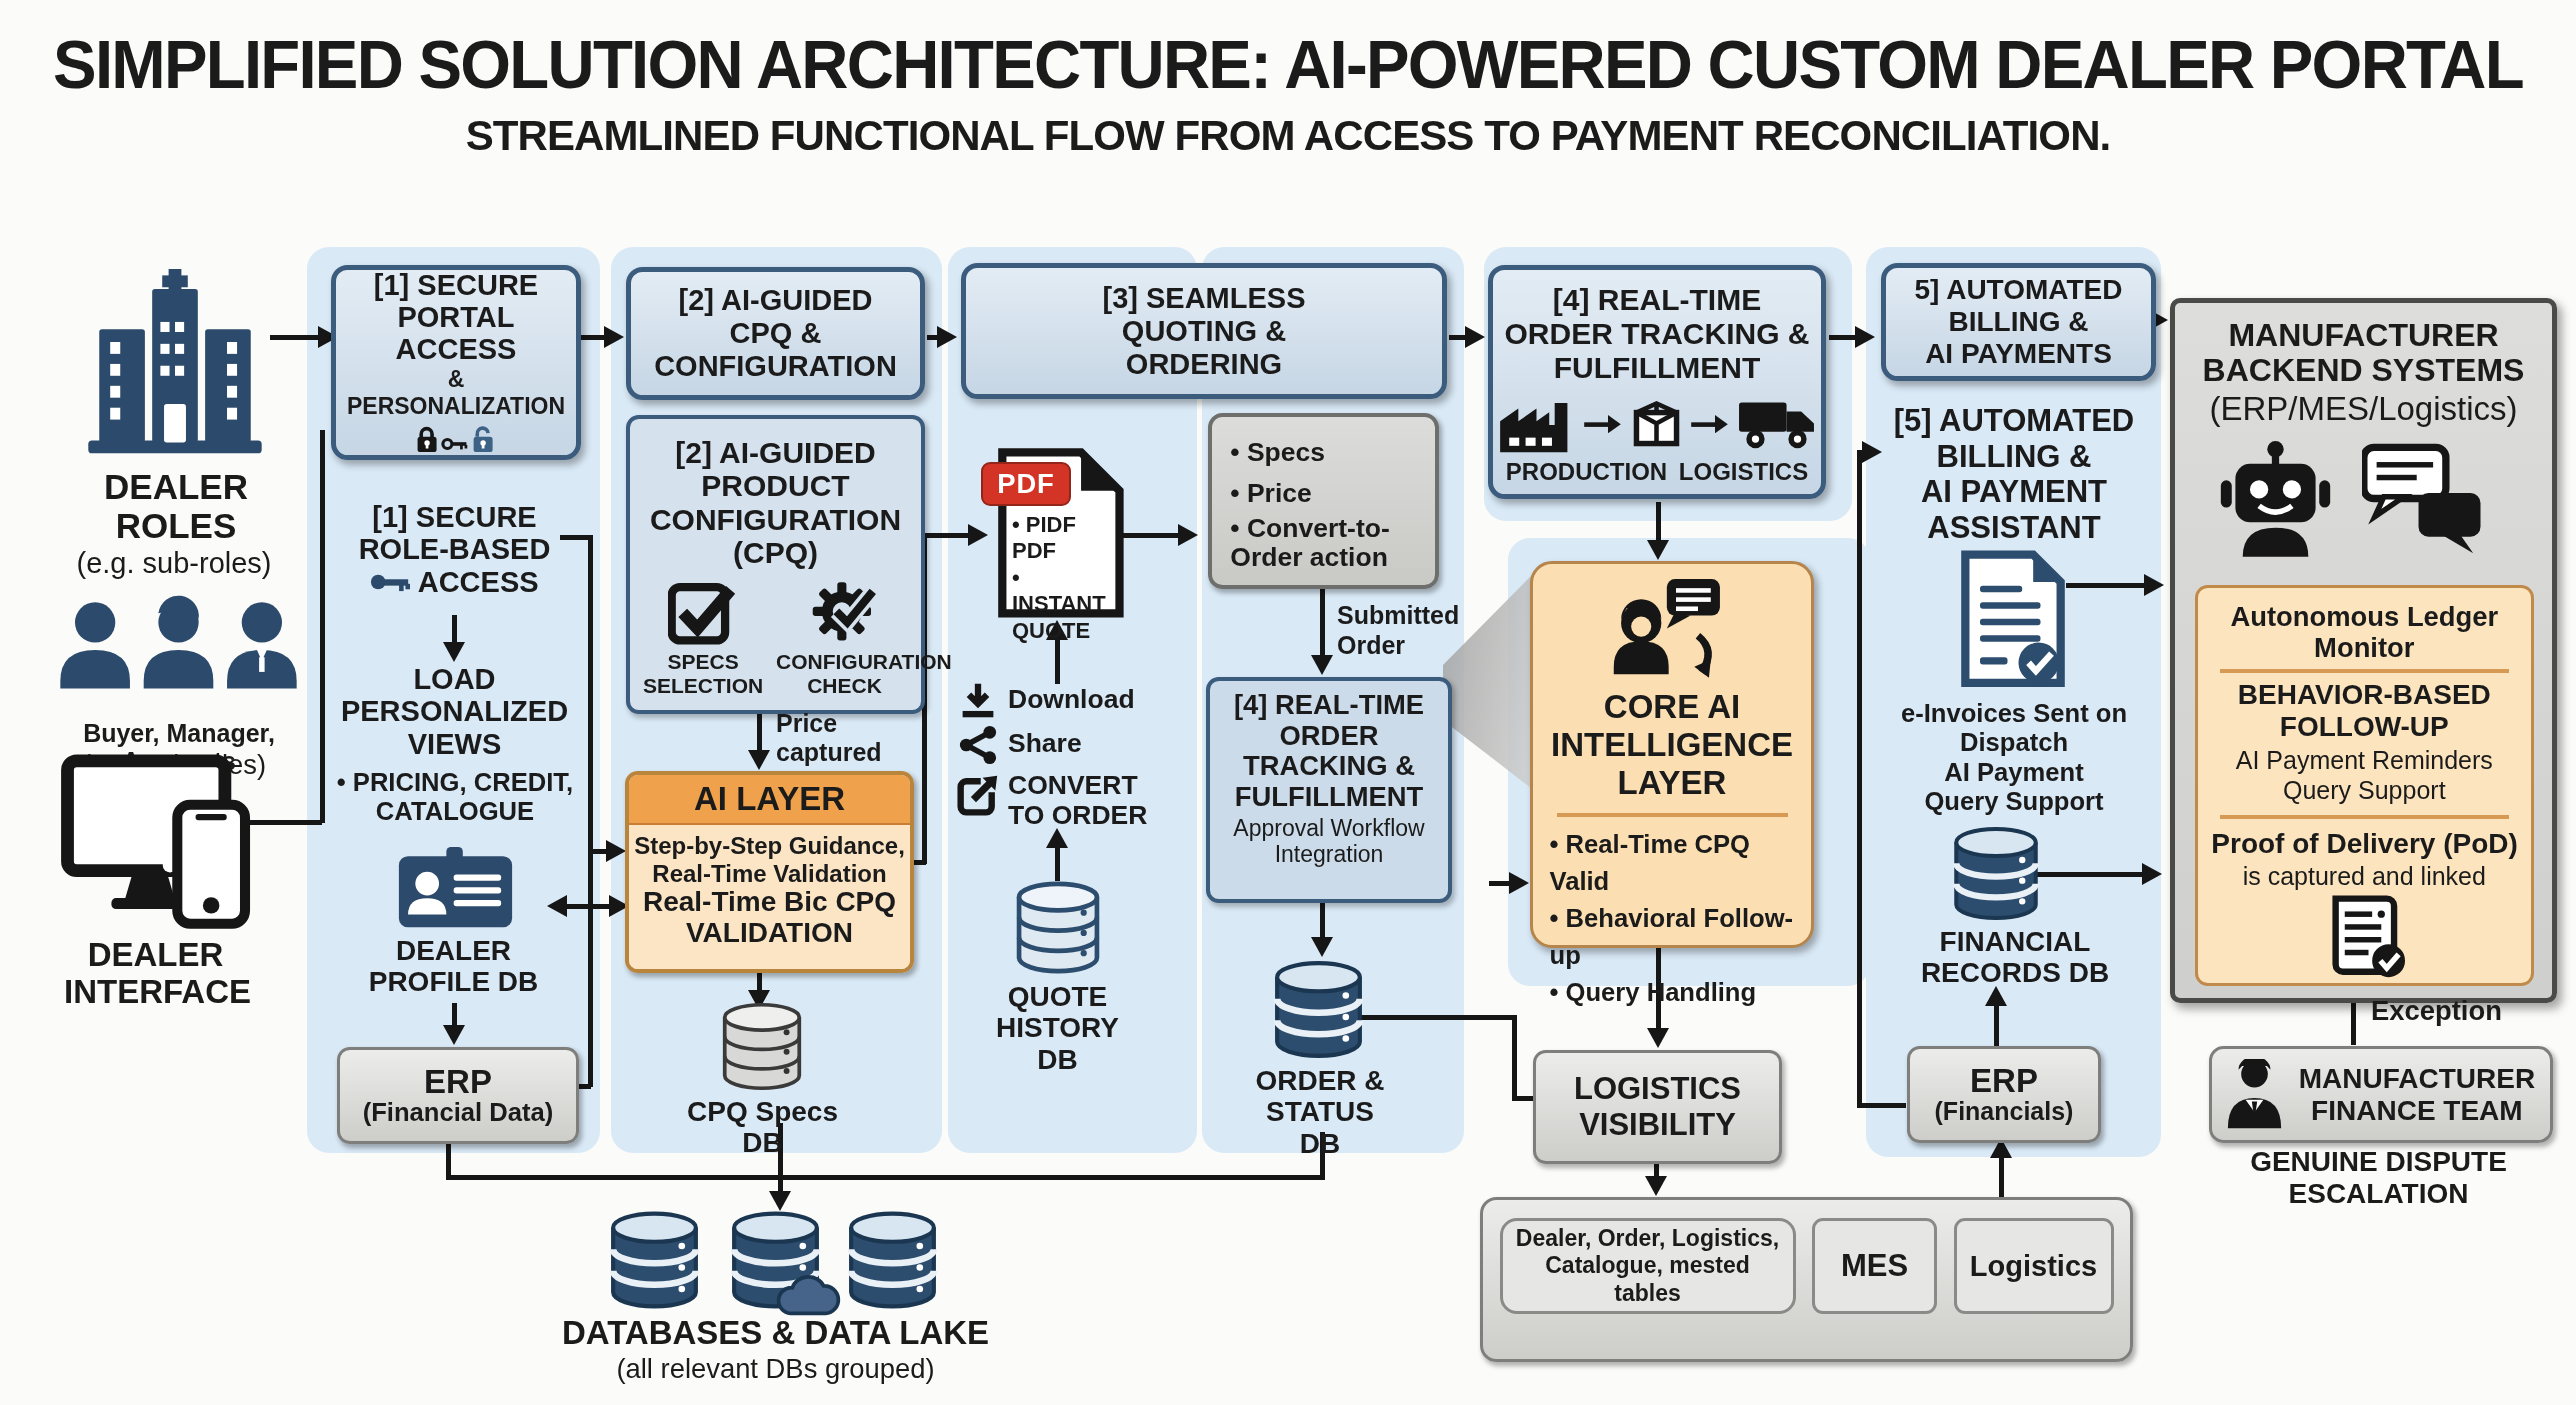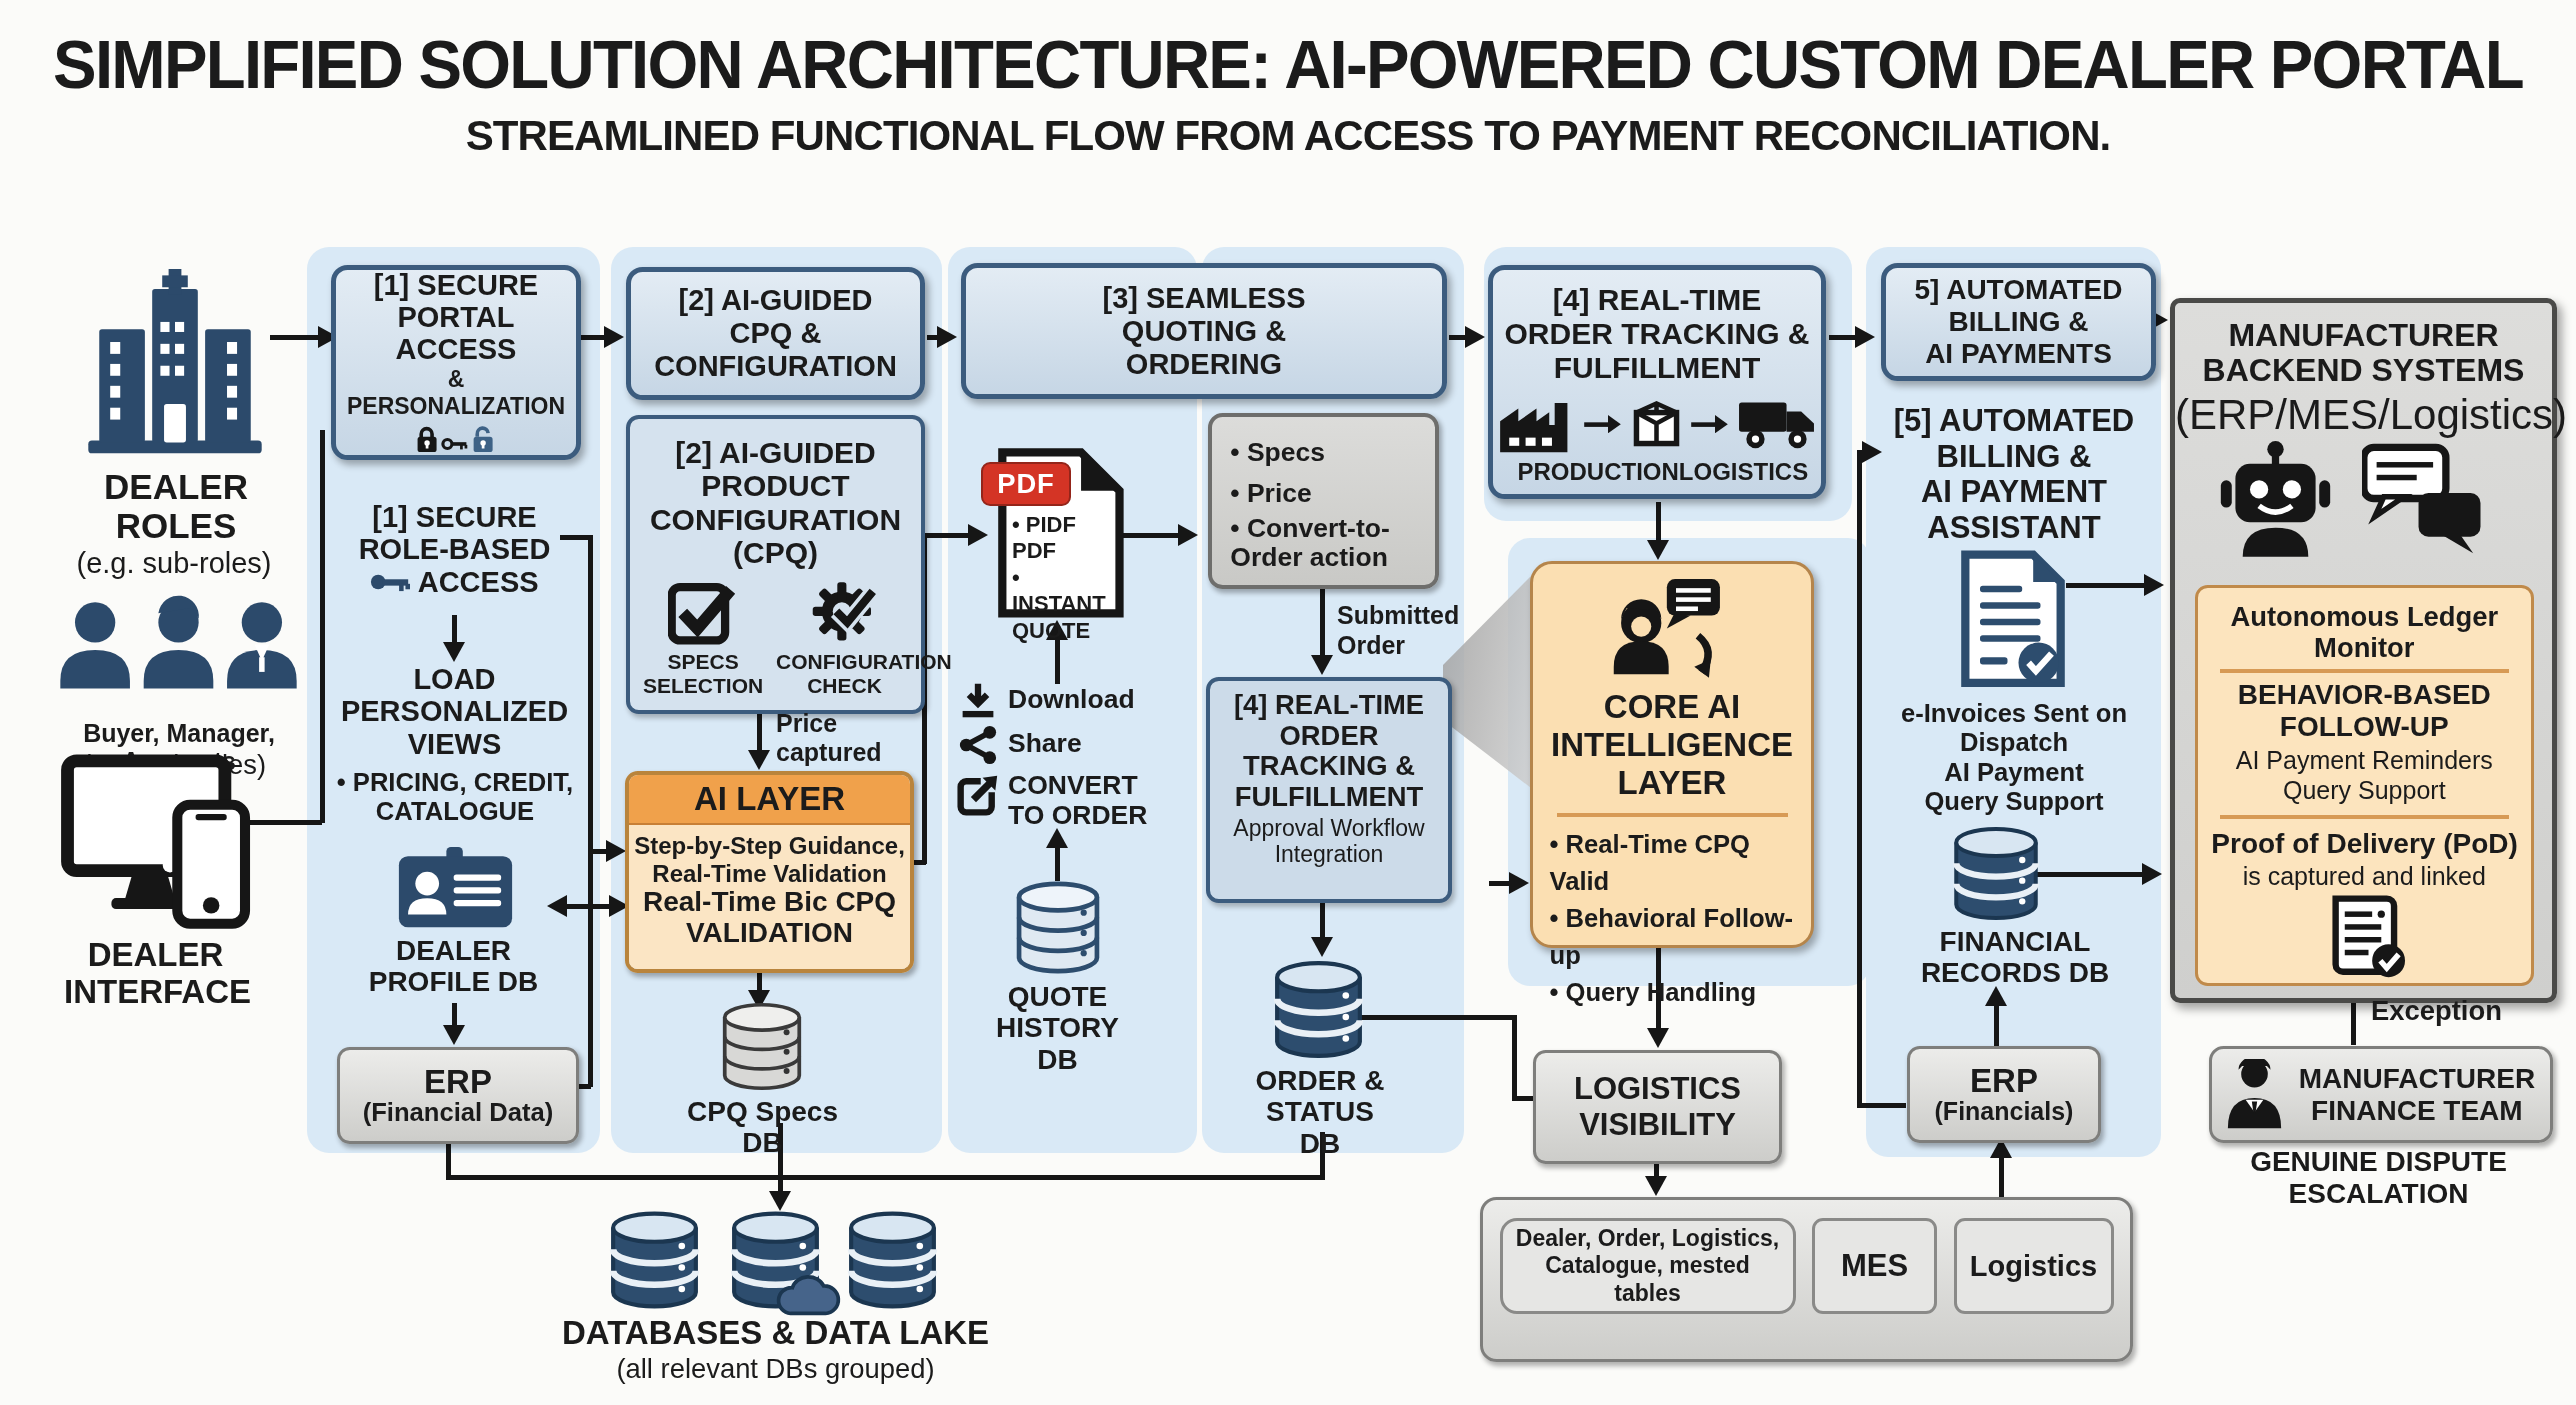--- a/index.html
+++ b/index.html
@@ -404,21 +404,21 @@
       </svg>
     <svg width="79" height="53" viewBox="0 0 86 58">
       <rect x="2" y="6" width="52" height="32" rx="3" fill="#161616"></rect>
       <path d="M54 16 h16 l14 13 v9 h-30 z" fill="#161616"></path>
       <circle cx="20" cy="46" r="10" fill="#161616"></circle>
         <circle cx="20" cy="46" r="4" fill="#fff"></circle>
       <circle cx="66" cy="46" r="10" fill="#161616"></circle>
         <circle cx="66" cy="46" r="4" fill="#fff"></circle>
     </svg>
   </div>
-  <div style="display:flex;width:100%;justify-content:flex-end;padding:3.7px 12.8px 0;box-sizing:border-box;">
+  <div style="display:flex;width:100%;justify-content:space-between;padding:3.7px 12.8px 0;box-sizing:border-box;">
     <span style="font-size:24px;">PRODUCTION</span>
     <span style="font-size:24px;">LOGISTICS</span>
   </div>
 </div>
 
 <div class="abs" style="left:1530px;top:561px;width:278px;height:381px;background:#fbdfb2;border:3.7px solid #b5854b;border-radius:22px;box-shadow:3.7px 4.6px 7.3px rgba(0,0,0,.3);">
   <svg class="abs" style="left:77px;top:14.6px;" width="121" height="108" viewBox="0 0 132 118">
     <rect x="62" y="0" width="58" height="40" rx="9" fill="#161616"></rect>
     <rect x="72" y="10" width="38" height="5" fill="#fff"></rect>
       <rect x="72" y="20" width="38" height="5" fill="#fff"></rect>
@@ -503,21 +503,21 @@
 <div class="graybox" style="left:1907px;top:1046px;width:188px;height:91px;">
   <div style="font-size:33px;line-height:1;">ERP</div>
   <div style="font-size:25px;">(Financials)</div>
 </div>
 
 <div class="abs" style="left:2170px;top:274px;width:377px;height:695px;background:linear-gradient(#dddddb,#cfcfcd);border:5.5px solid #4a4a48;border-radius:10px;box-shadow:4.6px 5.5px 9.1px rgba(0,0,0,.35);margin-top:24px;">
   <div class="t" style="left:0;top:14.6px;width:377px;font-size:32px;line-height:1.12;">
     <div>MANUFACTURER</div>
     <div>BACKEND SYSTEMS</div>
   </div>
-  <div class="t" style="left:0;top:88px;width:377px;font-size:42px;font-weight:400;">(ERP/MES/Logistics)</div>
+  <div class="t" style="left:0;top:88px;width:377px;font-size:33px;font-weight:400;">(ERP/MES/Logistics)</div>
   <svg class="abs" style="left:44px;top:137px;" width="113" height="117" viewBox="0 0 124 128">
     <circle cx="62" cy="10" r="9" fill="#161616"></circle>
       <rect x="58" y="14" width="8" height="14" fill="#161616"></rect>
     <rect x="18" y="26" width="88" height="64" rx="16" fill="#161616"></rect>
     <rect x="2" y="44" width="12" height="30" rx="6" fill="#161616"></rect>
     <rect x="110" y="44" width="12" height="30" rx="6" fill="#161616"></rect>
     <circle cx="44" cy="54" r="10" fill="#fff"></circle>
       <circle cx="80" cy="54" r="10" fill="#fff"></circle>
     <path d="M44 72 q18 14 36 0" fill="none" stroke="#fff" stroke-width="6"></path>
     <path d="M26 128 q0-32 36-32 q36 0 36 32 z" fill="#161616"></path>

